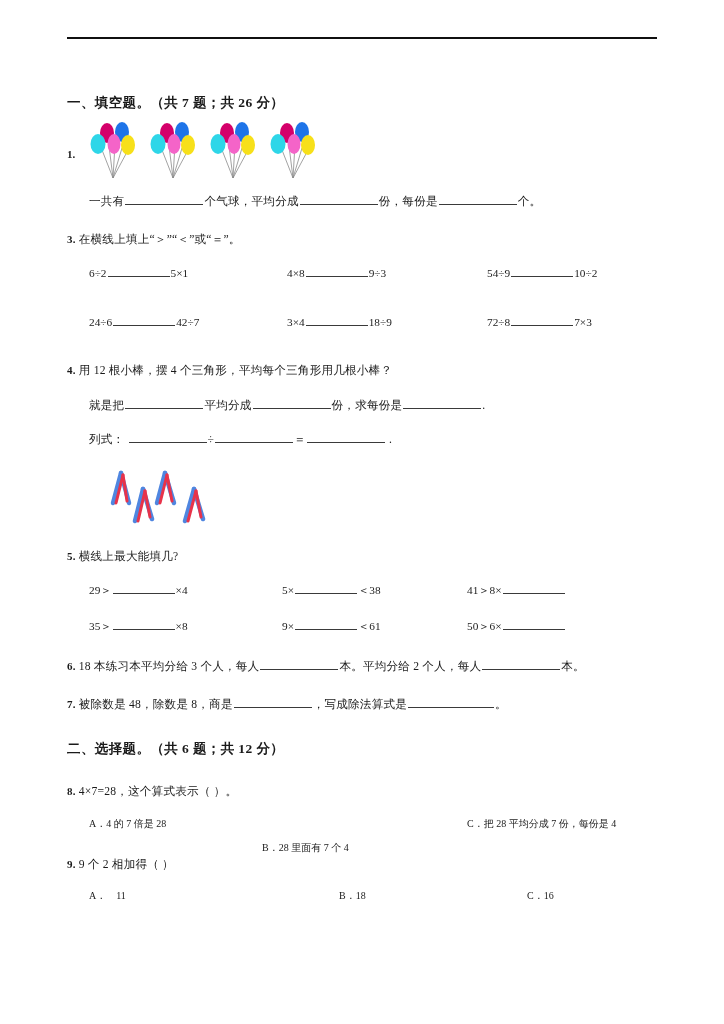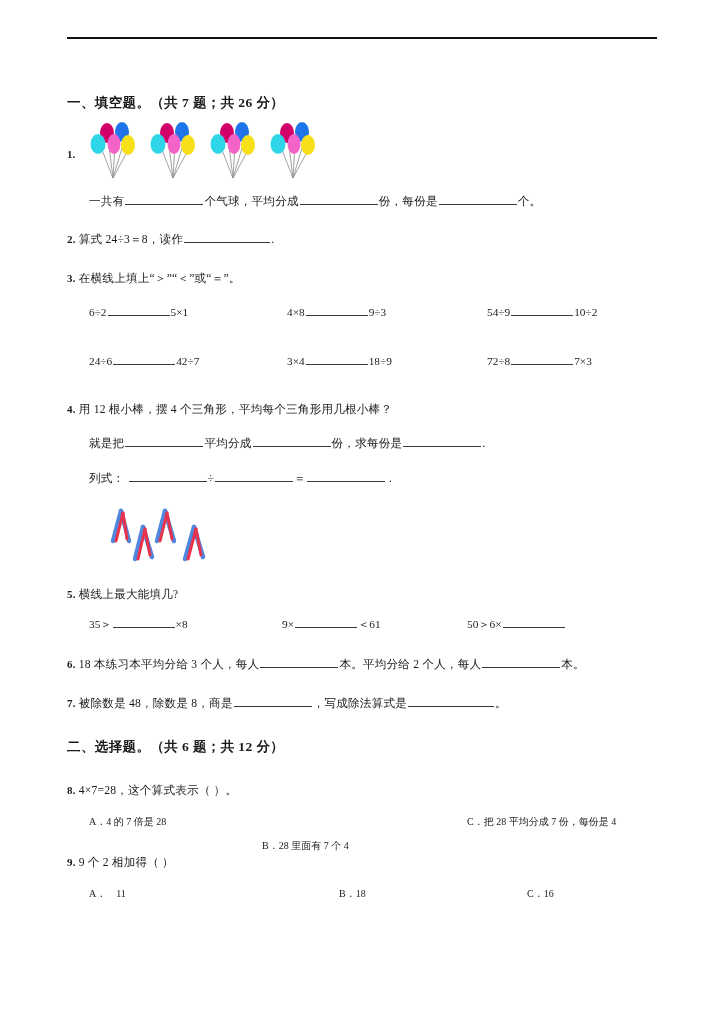--- a/index.html
+++ b/index.html
@@ -184,24 +184,20 @@
         <ellipse cx="9" cy="24" rx="7.5" ry="10" fill="#2ed6e8"></ellipse>
         <ellipse cx="25" cy="24" rx="6.5" ry="10" fill="#f464c8"></ellipse>
         <ellipse cx="39" cy="25" rx="7" ry="10" fill="#f7e01a"></ellipse>
       </svg>
     </div>
 
     <div class="q indent mt10">
       <span>一共有</span><span class="blank b-lg"></span><span>个气球，平均分成</span><span class="blank b-lg"></span><span>份，每份是</span><span class="blank b-lg"></span><span>个。</span>
     </div>
 
-    <div class="q mt18">
-      <span class="q-num">2.</span>
-      <span>算式 24÷3＝8，读作</span><span class="blank b-xl"></span><span>.</span>
-    </div>
 
     <div class="q mt18">
       <span class="q-num">3.</span>
       <span>在横线上填上“＞”“＜”或“＝”。</span>
     </div>
 
     <div class="expr-row mt14">
       <span class="expr-col c1"><span>6÷2</span><span class="blank b-md"></span><span>5×1</span></span>
       <span class="expr-col c2"><span>4×8</span><span class="blank b-md"></span><span>9÷3</span></span>
       <span class="expr-col c3"><span>54÷9</span><span class="blank b-md"></span><span>10÷2</span></span>
@@ -251,20 +247,25 @@
           <line x1="91" y1="24" x2="96" y2="50" stroke="#e8334a" stroke-width="3"></line>
         </g>
       </svg>
     </div>
 
     <div class="q mt14">
       <span class="q-num">5.</span>
       <span>横线上最大能填几?</span>
     </div>
 
+    <div class="expr-row mt14">
+      <span class="expr-col expr-col2-c1"><span>29＞</span><span class="blank b-md"></span><span>×4</span></span>
+      <span class="expr-col expr-col2-c2"><span>5×</span><span class="blank b-md"></span><span>＜38</span></span>
+      <span class="expr-col expr-col2-c3"><span>41＞8×</span><span class="blank b-md"></span><span></span></span>
+    </div>
 
     <div class="expr-row mt10">
       <span class="expr-col expr-col2-c1"><span>35＞</span><span class="blank b-md"></span><span>×8</span></span>
       <span class="expr-col expr-col2-c2"><span>9×</span><span class="blank b-md"></span><span>＜61</span></span>
       <span class="expr-col expr-col2-c3"><span>50＞6×</span><span class="blank b-md"></span><span></span></span>
     </div>
 
     <div class="q mt14">
       <span class="q-num">6.</span>
       <span>18 本练习本平均分给 3 个人，每人</span><span class="blank b-lg"></span><span>本。平均分给 2 个人，每人</span><span class="blank b-lg"></span><span>本。</span>

